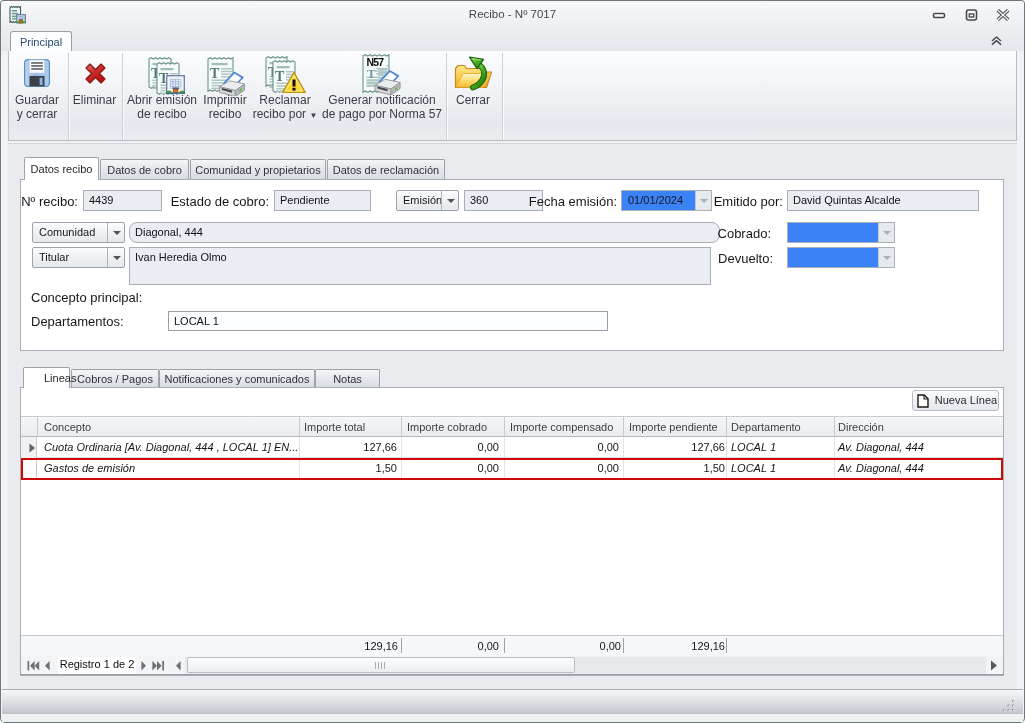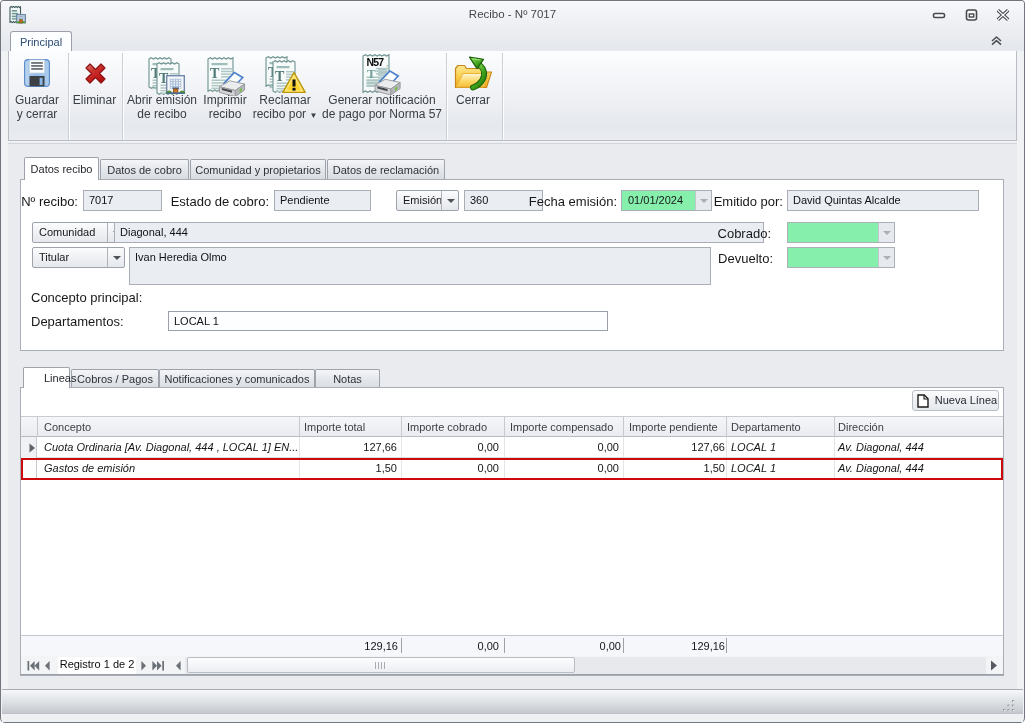--- a/index.html
+++ b/index.html
@@ -14,21 +14,21 @@
 .rbtxt { position:absolute; font-size:12px; color:#3a3e45; text-align:center; line-height:14px; white-space:nowrap; }
 .sep { position:absolute; width:1px; top:53px; height:87px; background:#cdd1d7; box-shadow:1px 0 0 #fbfcfd; }
 .hdrtxt { position:absolute; font-size:11px; color:#3a3e44; line-height:20px; white-space:nowrap; }
 .cell { position:absolute; font-size:11px; color:#131517; line-height:21px; white-space:nowrap;font-style:italic; }
 .cellr { position:absolute; font-size:11px; color:#131517; line-height:21px; white-space:nowrap; text-align:right; }
 
 .combo { position:absolute; z-index:4; background:linear-gradient(#fbfcfd,#eef0f3 55%,#e5e8ec); border:1px solid #9ea3ab; border-radius:2px; font-size:11px; color:#17181a; }
 .combo span { position:absolute; left:6px; top:0; line-height:19px; white-space:nowrap; }
 .combo i { position:absolute; right:0; top:0; bottom:0; width:17px; border-left:1px solid #aeb2b9; }
 .combo i::after { content:""; position:absolute; left:5px; top:8px; border-left:4px solid transparent; border-right:4px solid transparent; border-top:4px solid #4e5259; }
-.dcombo { position:absolute; z-index:4; background:#86efac; border:1px solid #abafb7; font-size:11px; color:#17181a; }
+.dcombo { position:absolute; z-index:4; background:#3b82f6; border:1px solid #abafb7; font-size:11px; color:#17181a; }
 .dcombo span { position:absolute; left:6px; top:0; line-height:19px; white-space:nowrap; }
 .dcombo i { position:absolute; right:0; top:0; bottom:0; width:16px; border-left:1px solid #c3c7cd; background:#e6e9ed; }
 .dcombo i::after { content:""; position:absolute; left:4px; top:8px; border-left:4px solid transparent; border-right:4px solid transparent; border-top:4px solid #aab0b8; }
 </style>
 </head>
 <body>
 <div id="win">
 
   <div class="abs" style="left:0;top:0;width:1025px;height:723px;background:#71767e;border-radius:4px 4px 5px 5px;"></div>
   <div class="abs" style="left:1px;top:1px;width:1023px;height:721px;background:#f1f2f4;border-radius:3px 3px 4px 4px;"></div>
@@ -278,41 +278,41 @@
 <div class="sep" style="left:502px;"></div>
 </div>
 
   <div class="abs" style="left:20px;top:179px;width:984px;height:172px;background:#fff;border:1px solid #a9aeb6;z-index:2;"></div>
   <div class="tab-un" style="left:100px;top:159px;width:89px;height:20px;line-height:20px;">Datos de cobro</div>
   <div class="tab-un" style="left:190px;top:159px;width:136px;height:20px;line-height:20px;">Comunidad y propietarios</div>
   <div class="tab-un" style="left:327px;top:159px;width:118px;height:20px;line-height:20px;">Datos de reclamación</div>
   <div class="tab-sel" style="left:24px;top:157px;width:75px;height:23px;line-height:22px;">Datos recibo</div>
 
   <div class="lbl" style="left:0px;width:78px;text-align:right;top:194px;">Nº recibo:</div>
-  <div class="box" style="left:83px;top:190px;width:79px;height:21px;">7017</div>
+  <div class="box" style="left:83px;top:190px;width:79px;height:21px;">4439</div>
   <div class="lbl" style="left:100px;width:169px;text-align:right;top:194px;">Estado de cobro:</div>
   <div class="box" style="left:274px;top:190px;width:97px;height:21px;">Pendiente</div>
   <div class="combo" style="left:396px;top:190px;width:63px;height:21px;">
       <span>Emisión</span>
       <i></i>
     </div>
   <div class="box" style="left:464px;top:190px;width:79px;height:21px;">360</div>
   <div class="lbl" style="left:500px;width:117px;text-align:right;top:194px;">Fecha emisión:</div>
   <div class="dcombo" style="left:621px;top:190px;width:91px;height:21px;">
       <span>01/01/2024</span>
       <i></i>
     </div>
   <div class="lbl" style="left:683px;width:100px;text-align:right;top:194px;">Emitido por:</div>
   <div class="box" style="left:787px;top:190px;width:192px;height:21px;">David Quintas Alcalde</div>
 
   <div class="combo" style="left:32px;top:222px;width:93px;height:21px;">
       <span>Comunidad</span>
       <i></i>
     </div>
-  <div class="box" style="left:114px;top:222px;width:650px;height:21px;">Diagonal, 444</div>
+  <div class="box" style="left:129px;top:222px;width:591px;height:21px;border-radius:8px;">Diagonal, 444</div>
   <div class="lbl" style="left:671px;width:100px;text-align:right;top:226px;">Cobrado:</div>
   <div class="dcombo" style="left:787px;top:222px;width:108px;height:21px;">
       <span></span>
       <i class="dis"></i>
     </div>
 
   <div class="combo" style="left:32px;top:247px;width:93px;height:21px;">
       <span>Titular</span>
       <i></i>
     </div>

